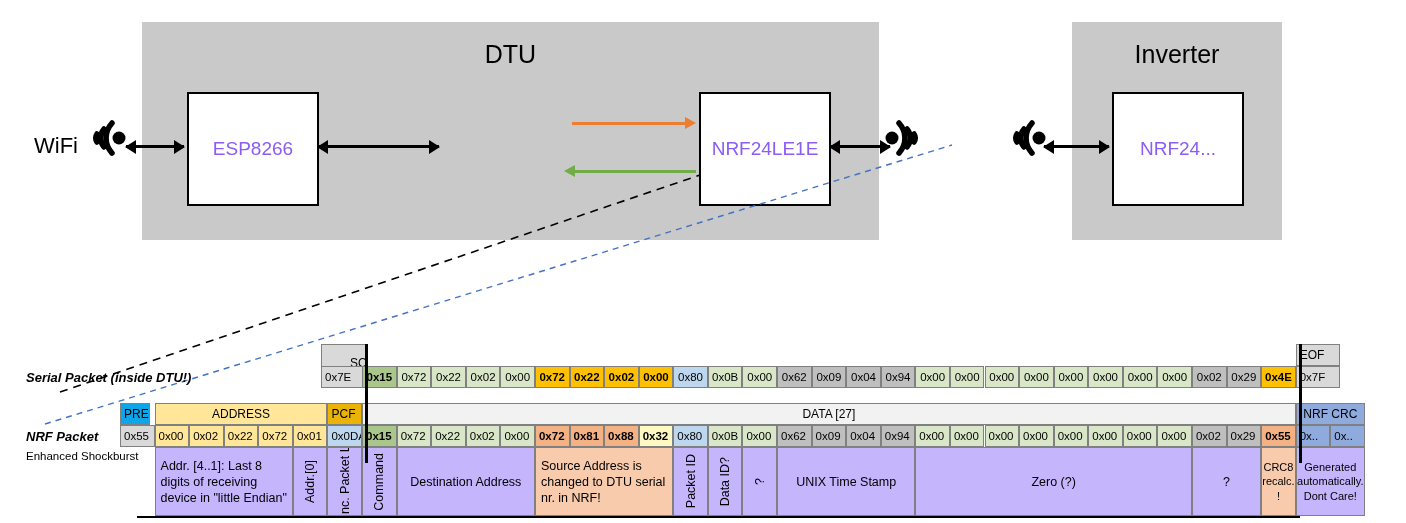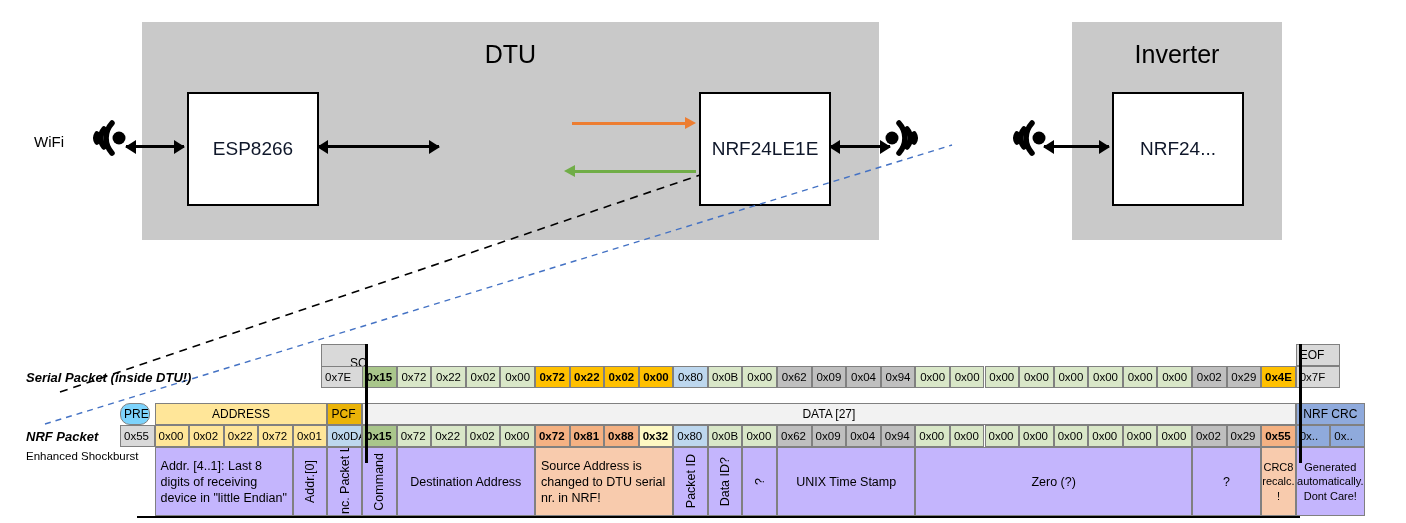--- a/index.html
+++ b/index.html
@@ -8,38 +8,38 @@
 
   
   #block-diagram{position:absolute;left:0;top:0;width:1406px;height:265px;margin-left:14px;}
 
   .enclosure{position:absolute;background:#c9c9c9;}
   .enclosure-title{position:absolute;top:18px;left:0;width:100%;
       text-align:center;font-size:25px;color:#000;}
 
   .chip{position:absolute;background:#fff;border:2.5px solid #000;
         display:flex;align-items:center;justify-content:center;
-        font-size:19px;color:#0f172a;}
+        font-size:19px;color:#8b5cf6;}
 
   
   .dbl-arrow{position:absolute;height:3px;background:#000;}
   .dbl-arrow::before,.dbl-arrow::after{content:"";position:absolute;
       top:-5.5px;width:0;height:0;border-top:7px solid transparent;
       border-bottom:7px solid transparent;}
   .dbl-arrow::before{left:-1px;border-right:11px solid #000;}
   .dbl-arrow::after{right:-1px;border-left:11px solid #000;}
 
   .single-arrow{position:absolute;height:3px;}
   .single-arrow::after{content:"";position:absolute;top:-5px;width:0;height:0;
       border-top:6.5px solid transparent;border-bottom:6.5px solid transparent;}
   .single-arrow.right::after{right:-10px;border-left:11px solid currentColor;}
   .single-arrow.left::after{left:-10px;border-right:11px solid currentColor;}
 
   .wifi-ico{position:absolute;}
-  .wifi-label{position:absolute;font-size:15px;}
+  .wifi-label{position:absolute;font-size:22px;}
 
   
   #packets{position:absolute;left:0;top:340px;width:1406px;height:183px;}
   .cell{position:absolute;box-sizing:border-box;border:1px solid #808080;
         font-size:11.5px;display:flex;align-items:center;
         padding-left:3px;white-space:nowrap;overflow:hidden;}
   .cell.ctr{justify-content:center;padding-left:0;}
   .hdr{font-size:12px;}
   .row-label{position:absolute;font-weight:bold;font-style:italic;font-size:13px;}
   .row-sub{position:absolute;font-size:11.5px;}
@@ -151,21 +151,21 @@
       <div class="cell ctr" style="left: 1088.24px; top: 26px; width: 34.58px; height: 22px; background: rgb(217, 231, 200);">0x00</div>
       <div class="cell ctr" style="left: 1122.82px; top: 26px; width: 34.58px; height: 22px; background: rgb(217, 231, 200);">0x00</div>
       <div class="cell ctr" style="left: 1157.4px; top: 26px; width: 34.58px; height: 22px; background: rgb(217, 231, 200);">0x00</div>
       <div class="cell ctr" style="left: 1191.98px; top: 26px; width: 34.58px; height: 22px; background: rgb(191, 191, 191);">0x02</div>
       <div class="cell ctr" style="left: 1226.56px; top: 26px; width: 34.58px; height: 22px; background: rgb(191, 191, 191);">0x29</div>
       <div class="cell ctr" style="left: 1261.14px; top: 26px; width: 34.58px; height: 22px; background: rgb(255, 192, 0); font-weight: bold;">0x4E</div>
       <div class="cell hdr" style="left: 1295.72px; top: 4px; width: 44.58px; height: 22px; background: rgb(217, 217, 217);">EOF</div>
       <div class="cell" style="left: 1295.72px; top: 26px; width: 44.58px; height: 22px; background: rgb(217, 217, 217);">0x7F</div>
     </div>
   <div id="nrf-row">
-      <div class="cell hdr" style="left: 120px; top: 63px; width: 30px; height: 22px; background: #7dd3fc; border-radius: 10px;">PRE</div>
+      <div class="cell hdr" style="left: 120px; top: 63px; width: 30px; height: 22px; background: #0ea5e9;">PRE</div>
       <div class="cell ctr hdr" style="left: 154.58px; top: 63px; width: 172.9px; height: 22px; background: rgb(255, 230, 153);">ADDRESS</div>
       <div class="cell hdr" style="left: 327.48px; top: 63px; width: 34.58px; height: 22px; background: #eab308;">PCF</div>
       <div class="cell ctr hdr" style="left: 362.06px; top: 63px; width: 933.66px; height: 22px; background: rgb(242, 242, 242);">DATA [27]</div>
       <div class="cell ctr hdr" style="left: 1295.72px; top: 63px; width: 69.16px; height: 22px; background: rgb(143, 170, 220);">NRF CRC</div>
       <div class="cell" style="left: 120px; top: 85px; width: 34.58px; height: 22px; background: rgb(217, 217, 217);">0x55</div>
       <div class="cell" style="left: 154.58px; top: 85px; width: 34.58px; height: 22px; background: rgb(255, 230, 153);">0x00</div>
       <div class="cell" style="left: 189.16px; top: 85px; width: 34.58px; height: 22px; background: rgb(255, 230, 153);">0x02</div>
       <div class="cell" style="left: 223.74px; top: 85px; width: 34.58px; height: 22px; background: rgb(255, 230, 153);">0x22</div>
       <div class="cell" style="left: 258.32px; top: 85px; width: 34.58px; height: 22px; background: rgb(255, 230, 153);">0x72</div>
       <div class="cell" style="left: 292.9px; top: 85px; width: 34.58px; height: 22px; background: rgb(255, 230, 153);">0x01</div>

